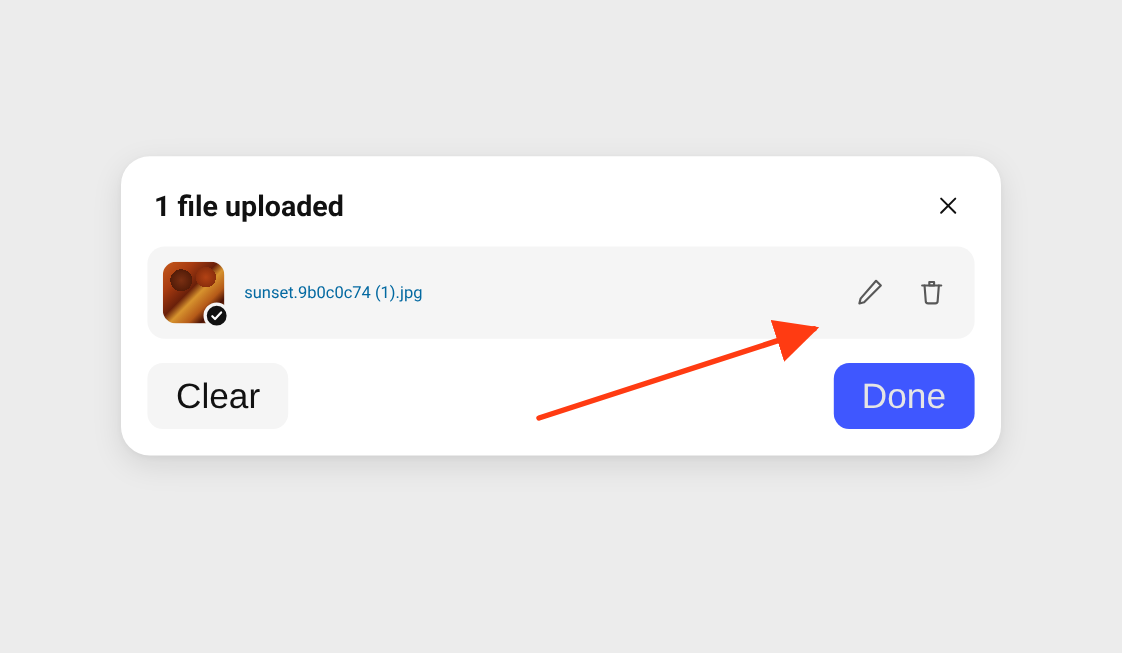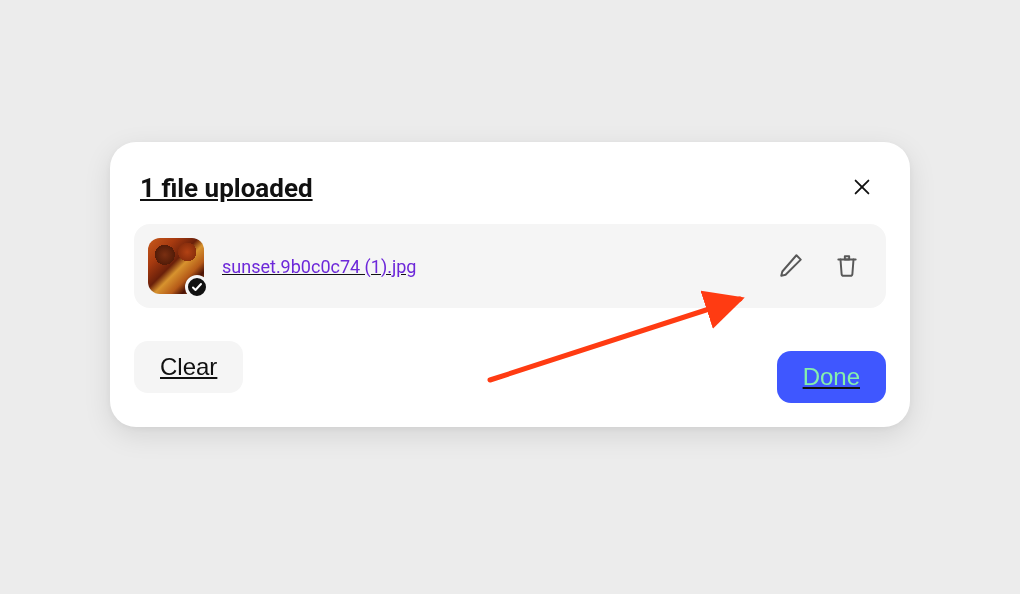--- a/index.html
+++ b/index.html
@@ -13,21 +13,20 @@
     }
     .dialog {
       position: absolute;
       left: 110px;
       top: 142px;
       width: 800px;
       background: #fff;
       border-radius: 26px;
       box-shadow: 0 8px 28px rgba(0,0,0,0.10), 0 2px 6px rgba(0,0,0,0.04);
       padding: 22px 24px 24px 24px;
-      text-decoration: underline;
     }
     .dialog-header {
       display: flex;
       align-items: center;
       justify-content: space-between;
       padding: 6px 6px 18px 6px;
     }
     .dialog-title {
       font-size: 26px;
       font-weight: 700;
@@ -71,22 +70,22 @@
       height: 24px;
       border-radius: 50%;
       background: #111;
       border: 3px solid #f5f5f5;
       display: flex;
       align-items: center;
       justify-content: center;
     }
     .thumb-check svg { display: block; }
     .file-name {
-      font-size: 18px;
-      color: #6d28d9;
+      font-size: 15px;
+      color: #0369a1;
       flex: 1;
       overflow: hidden;
       text-overflow: ellipsis;
       white-space: nowrap;
     }
     .icon-btn {
       width: 38px;
       height: 38px;
       display: flex;
       align-items: center;
@@ -99,33 +98,32 @@
     .dialog-footer {
       display: flex;
       align-items: center;
       gap: 14px;
       margin-top: 22px;
     }
     .spacer { flex: 1; }
     .btn {
       border: none;
       border-radius: 14px;
-      font-size: 24px;
+      font-size: 32px;
       padding: 14px 26px;
       cursor: pointer;
       line-height: 1;
     }
     .btn.ghost {
       background: #f5f5f5;
       color: #111;
     }
     .btn.primary {
       background: #3f57ff;
-      color: #86efac;
-      margin-top: 21px;
+      color: #e5e5e5;
     }
     .annotation-arrow {
       position: absolute;
       pointer-events: none;
       z-index: 10;
     }
   </style>
 </head>
 <body>
 

